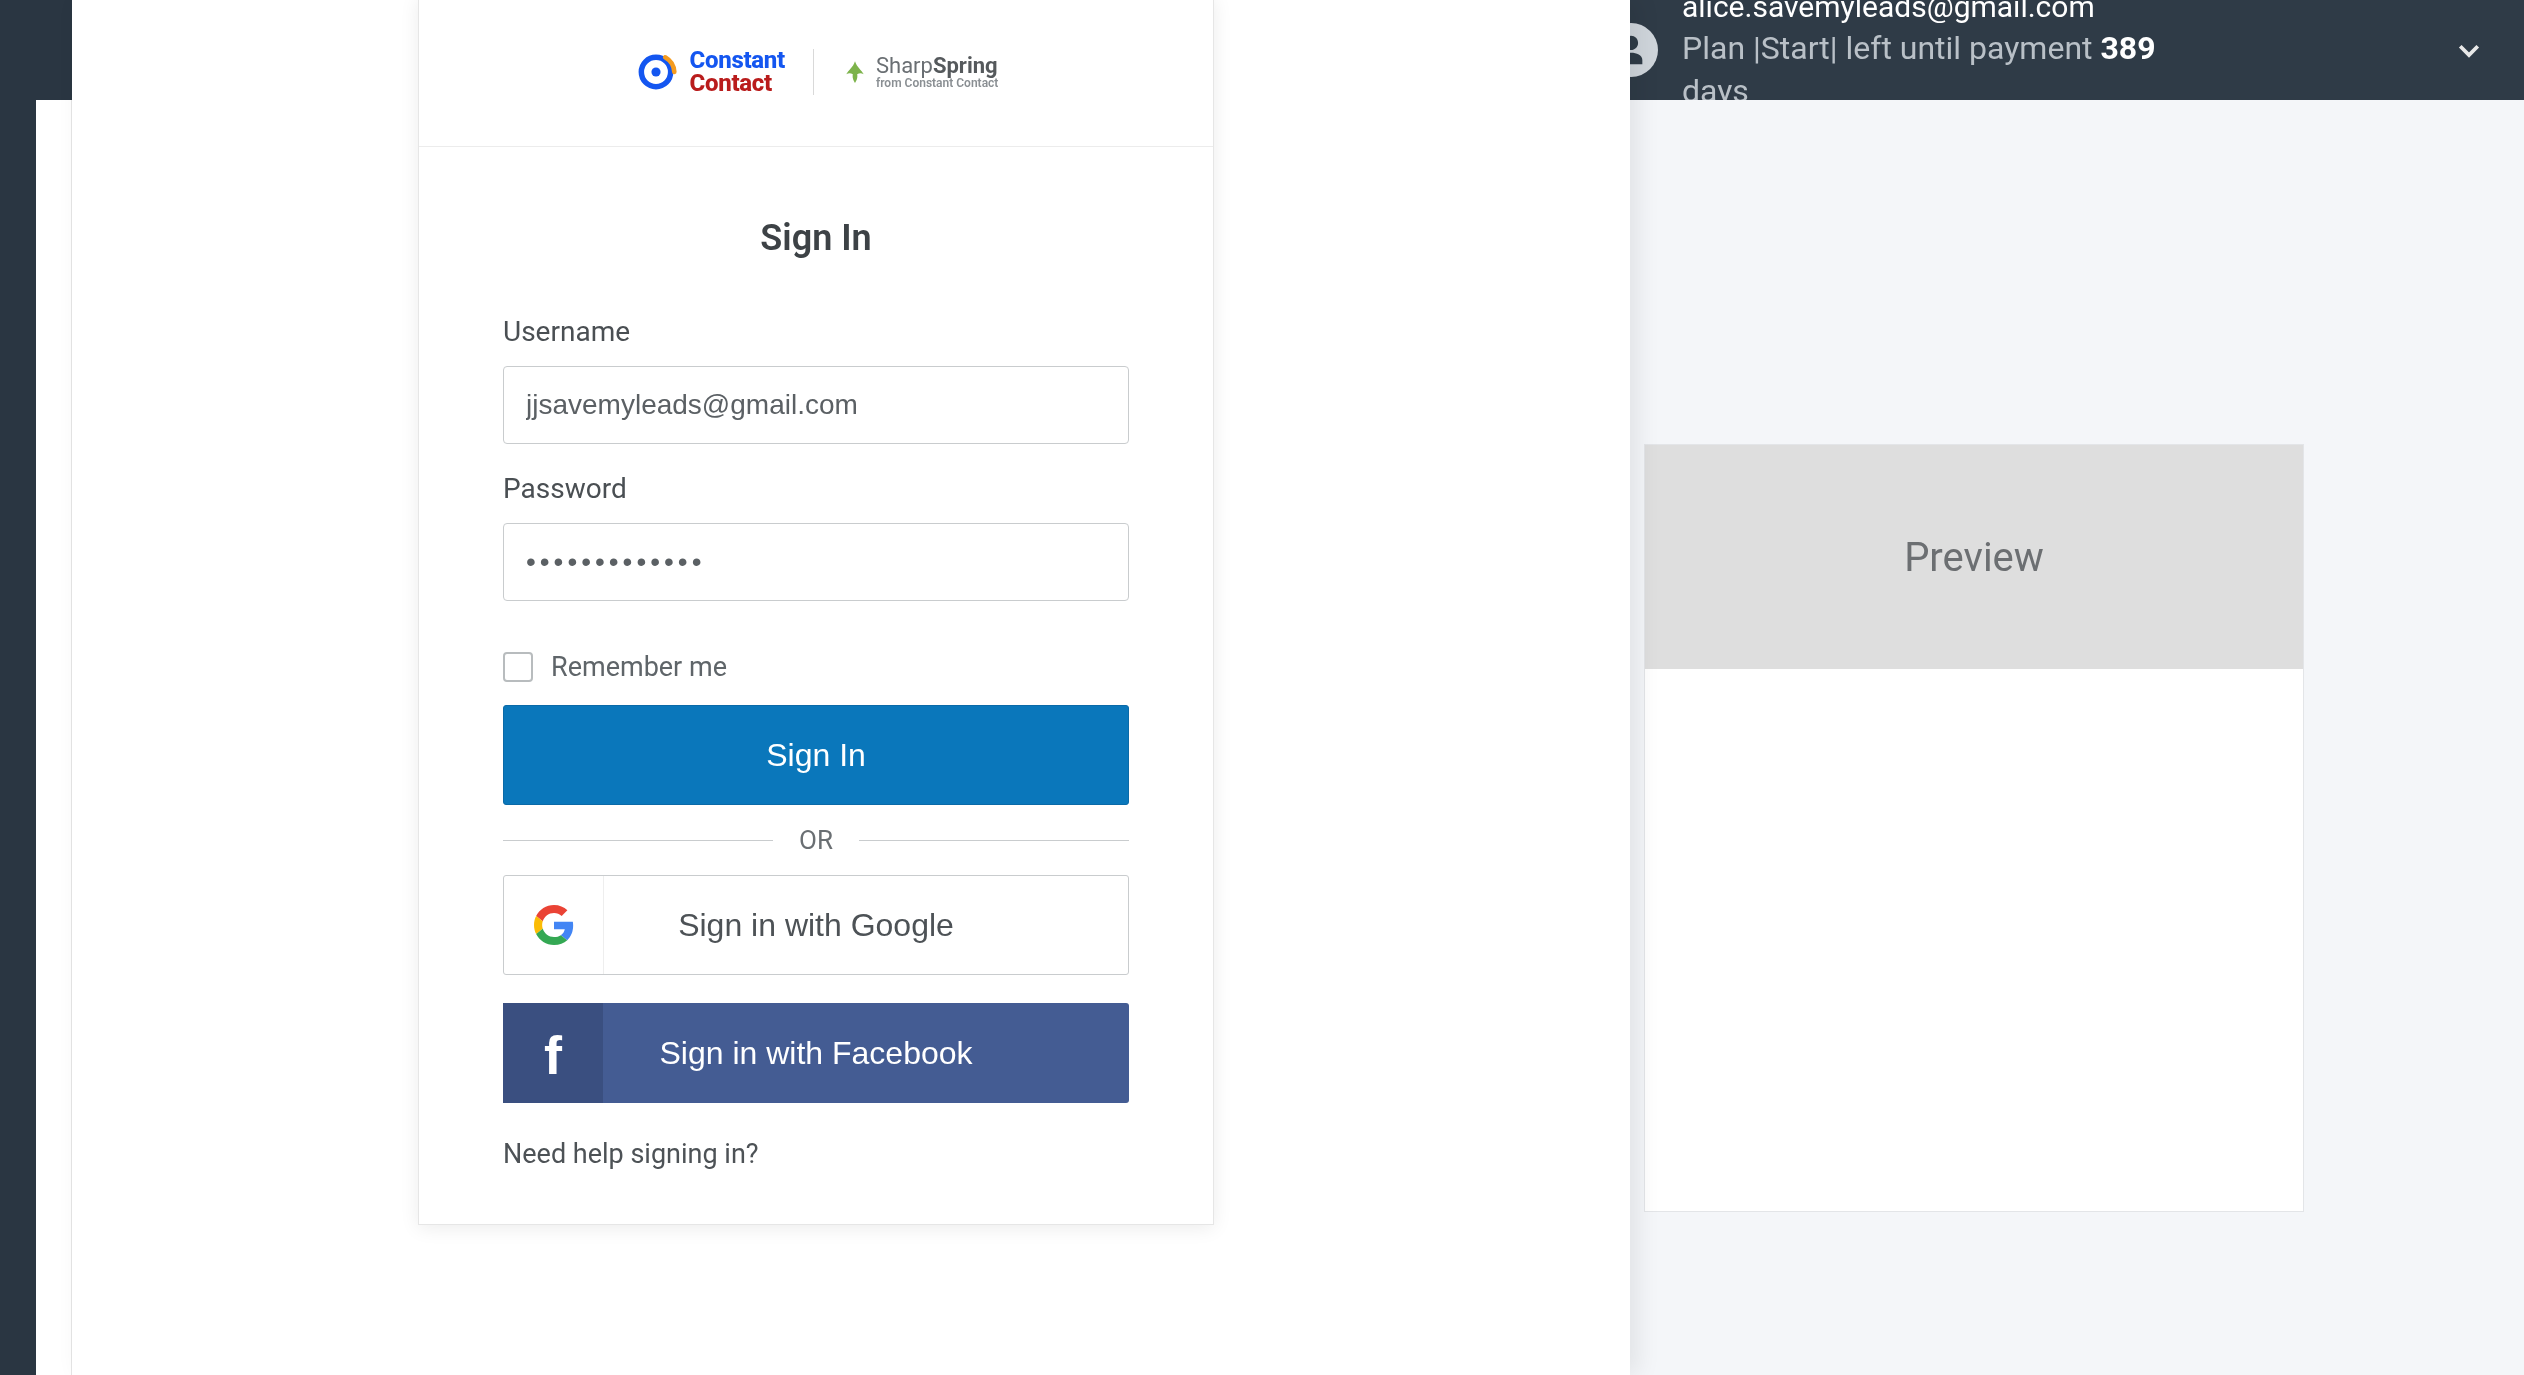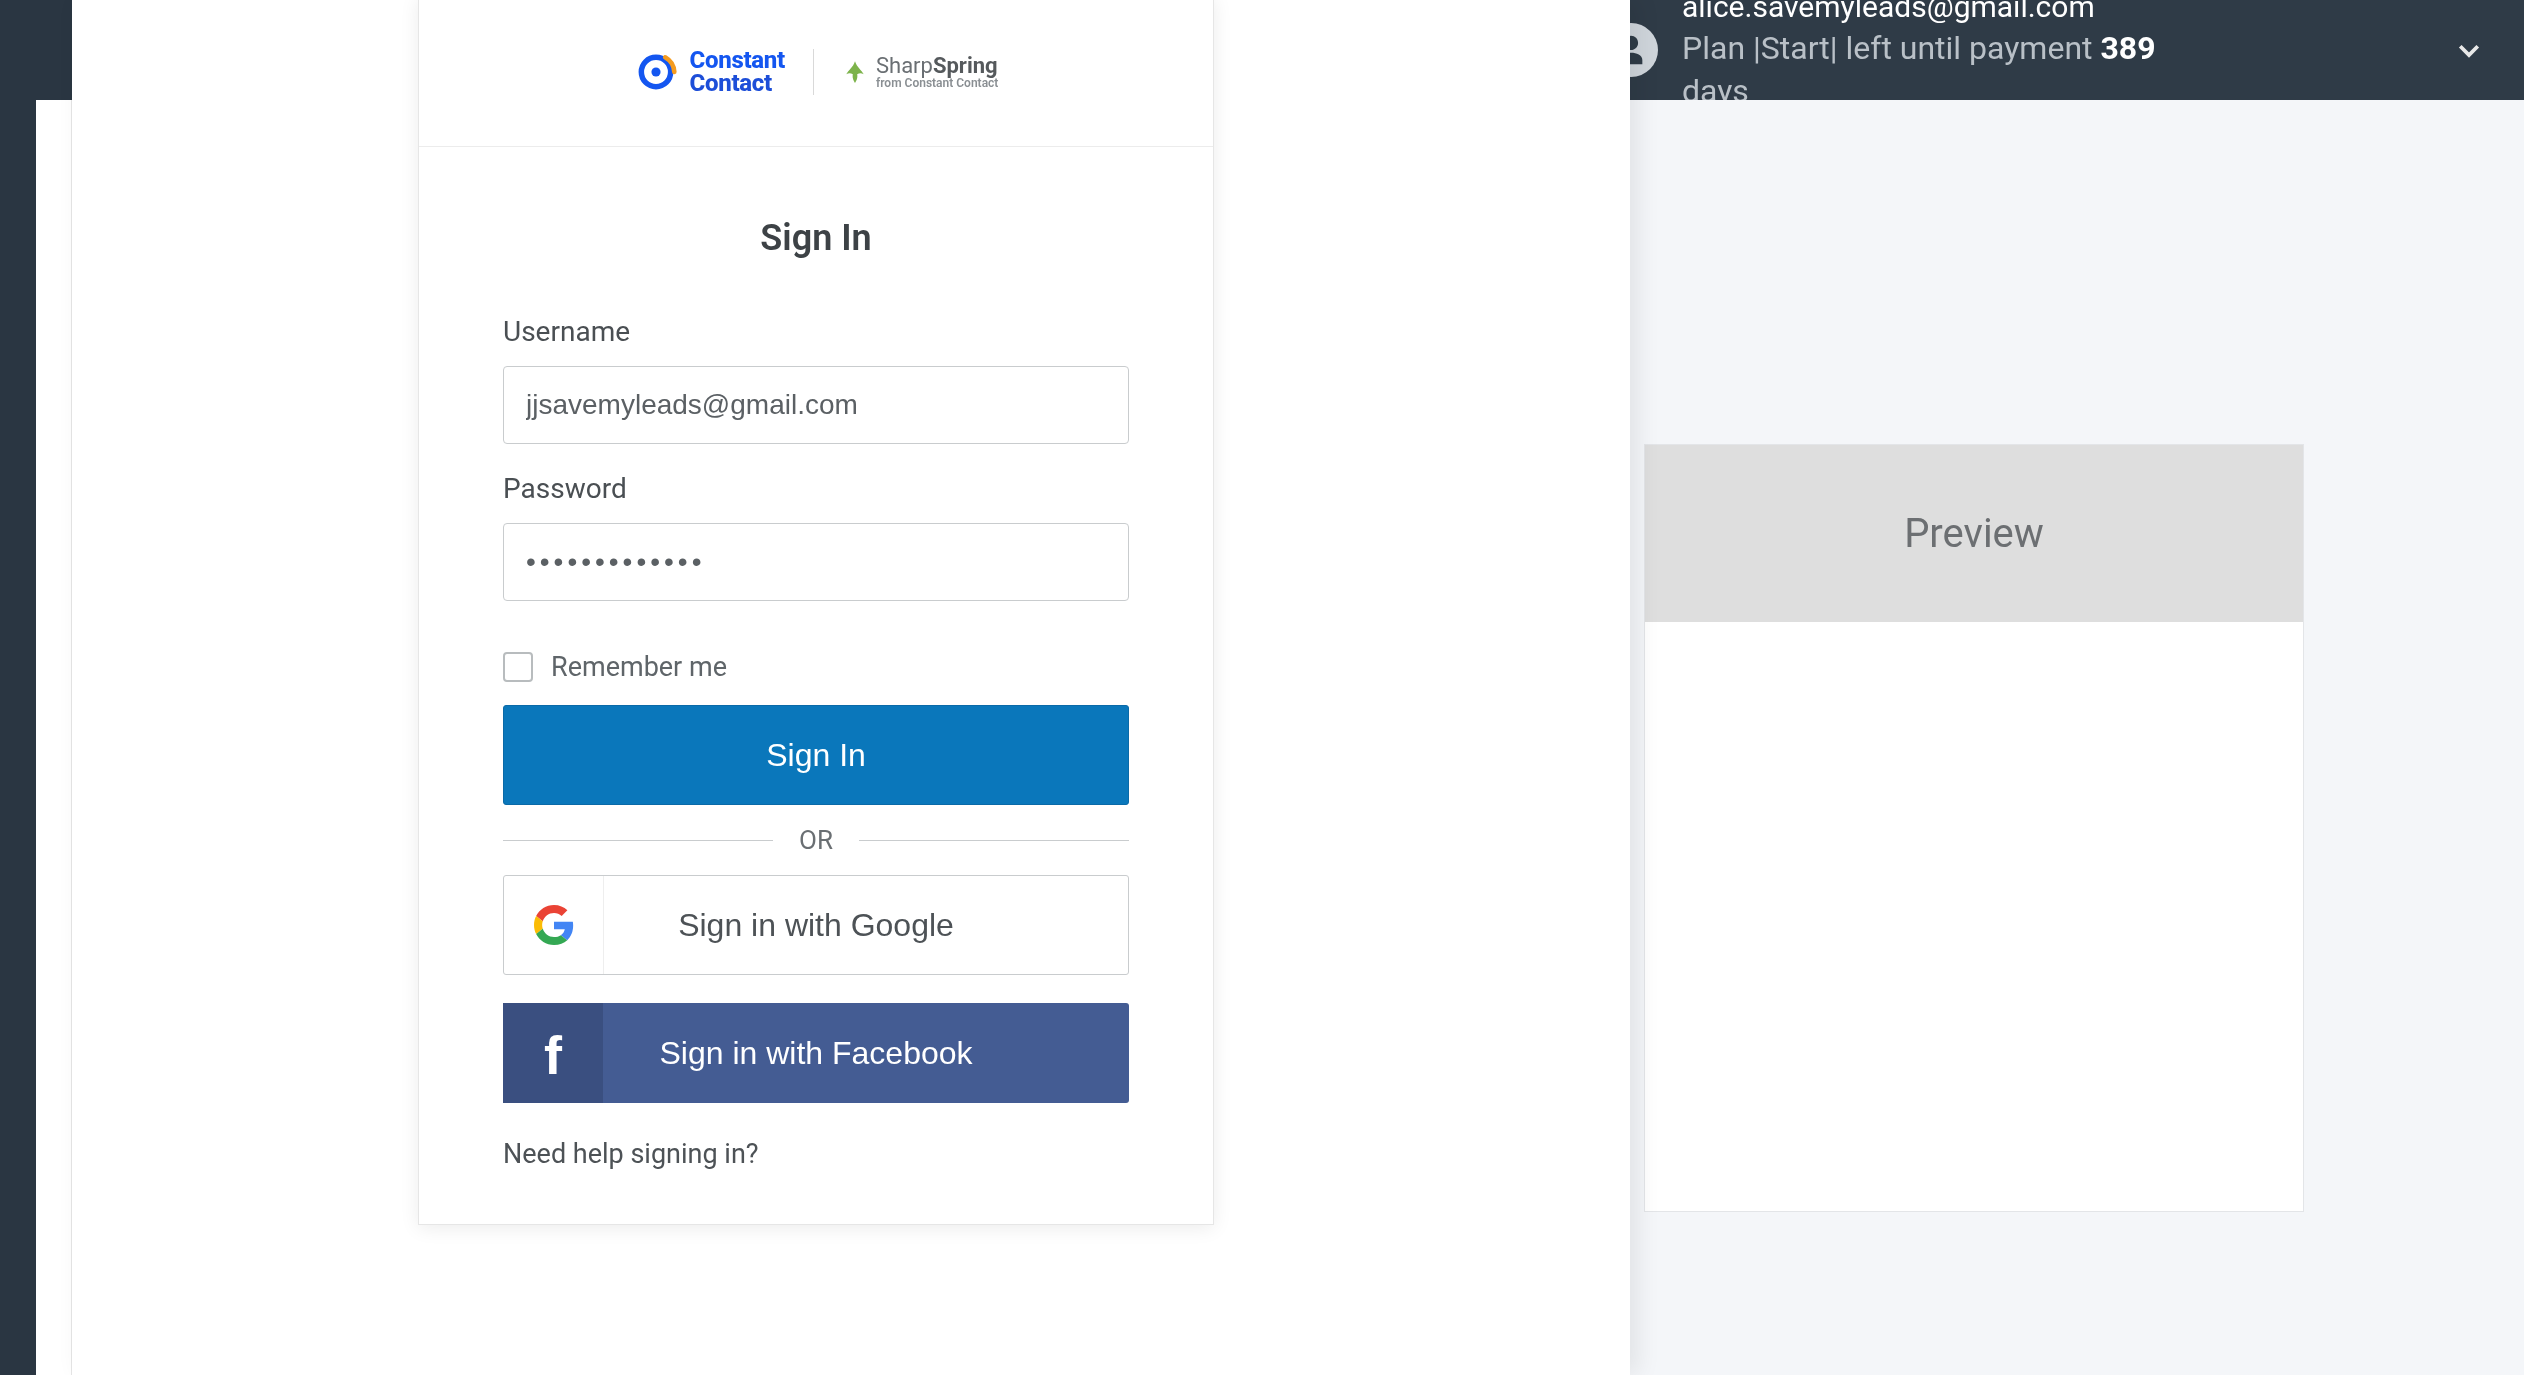--- a/index.html
+++ b/index.html
@@ -91,21 +91,21 @@
   .preview-card {
     position: absolute;
     right: 220px;
     top: 444px;
     width: 660px;
     height: 768px;
     background: #ffffff;
     border: 1px solid #e3e5e8;
   }
   .preview-head {
-    height: 177px;
+    height: 224px;
     background: #dedede;
     display: flex;
     align-items: center;
     justify-content: center;
     font-size: 40px;
     color: #6c6f72;
     font-weight: 400;
   }
 
   .modal-col {
@@ -132,21 +132,21 @@
     border-bottom: 1px solid #ececec;
     display: flex;
     align-items: center;
     justify-content: center;
     gap: 28px;
   }
   .cc-logo { display: flex; align-items: center; gap: 12px; }
   .cc-mark { width: 44px; height: 44px; position: relative; }
   .cc-text { display:flex; flex-direction:column; line-height:0.95; }
   .cc-text .l1 { color:#1456f0; font-weight:800; font-size:24px; letter-spacing:-0.3px;}
-  .cc-text .l2 { color:#1d4ed8; font-weight:800; font-size:24px; letter-spacing:-0.3px;}
+  .cc-text .l2 { color:#b91c1c; font-weight:800; font-size:24px; letter-spacing:-0.3px;}
   .logo-divider { width:1px; height:46px; background:#d9d9d9; }
   .ss-logo { display:flex; align-items:center; gap:8px; }
   .ss-mark { width:26px; height:26px; }
   .ss-text { display:flex; flex-direction:column; line-height:1; }
   .ss-text .l1 { color:#6a6f73; font-size:22px; font-weight:400; }
   .ss-text .l1 b { font-weight:700; color:#55595c;}
   .ss-text .l2 { color:#8a8f93; font-size:12px; font-weight:600; align-self:flex-end;}
 
   .card-body {
     padding: 70px 84px 54px 84px;

